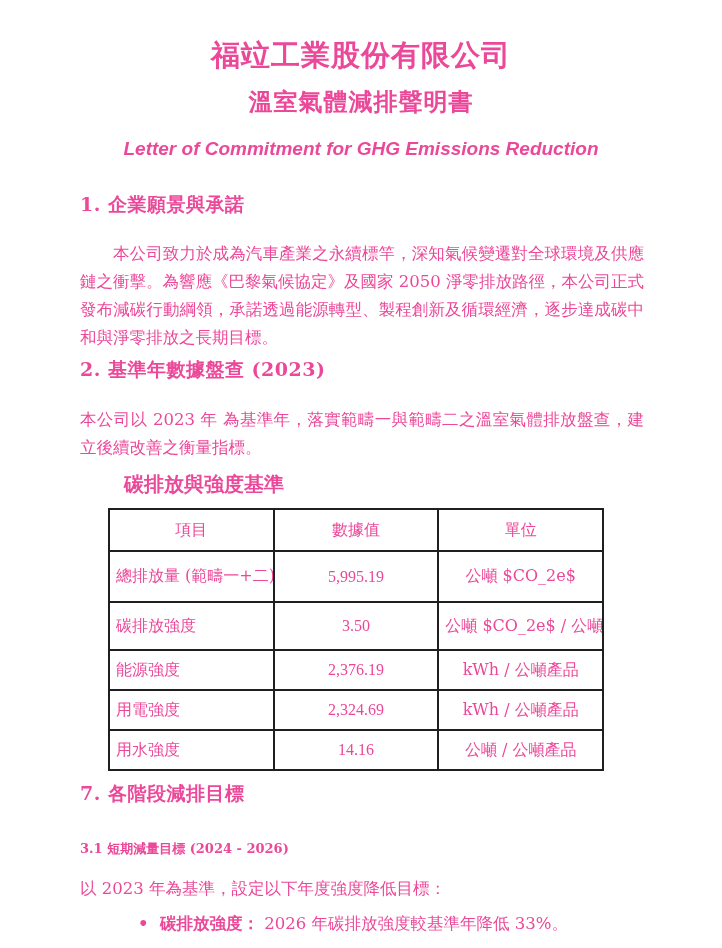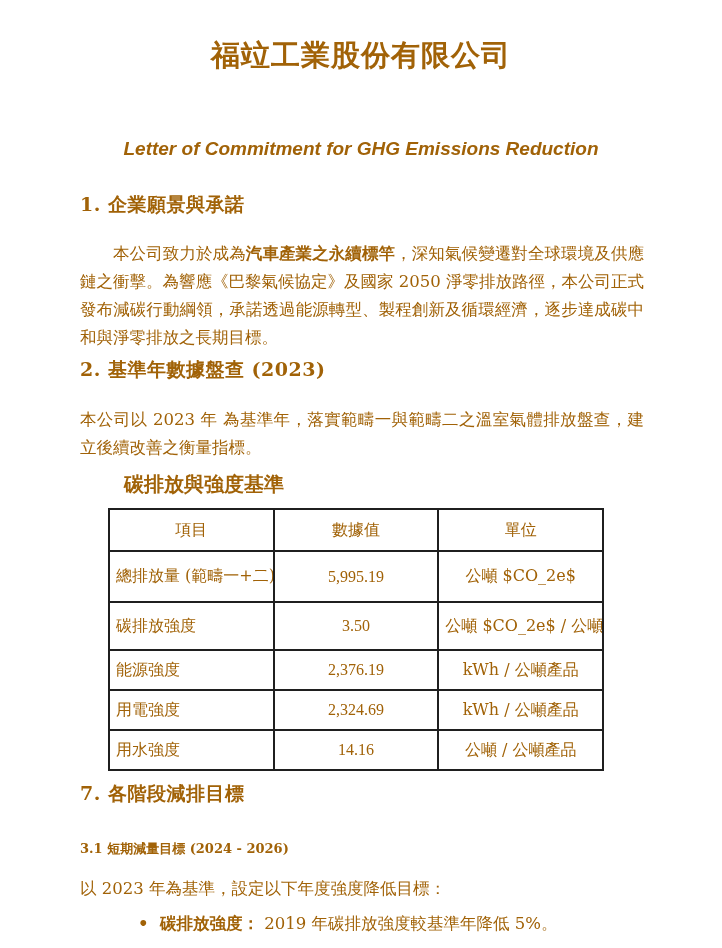--- a/index.html
+++ b/index.html
@@ -6,21 +6,21 @@
     margin: 0;
     padding: 0;
     background: #e8e8e8;
   }
   .page {
     position: relative;
     width: 722px;
     height: 948px;
     margin: 0 auto;
     background: #ffffff;
-    color: #a16207;
+    color: #ec4899;
     font-family: "DejaVu Serif", "Liberation Serif", serif;
     overflow: hidden;
   }
   .doc-title {
     position: absolute;
     top: 36px;
     left: 0;
     width: 100%;
     text-align: center;
     font-size: 29px;
@@ -70,21 +70,21 @@
     position: absolute;
     left: 80px;
     width: 564px;
     font-size: 16.5px;
     line-height: 28px;
     text-align: justify;
   }
   .para-1 { top: 240px; text-indent: 33px; }
   .para-2 { top: 406px; }
   .para-3 { top: 875px; text-align: left; }
-  .bold-inline { font-weight: bold; margin-top: 25px; }
+  .bold-inline { font-weight: normal; margin-top: 25px; }
   .table-caption {
     position: absolute;
     left: 124px;
     top: 471px;
     font-size: 20px;
     font-weight: bold;
   }
   table.data-table {
     position: absolute;
     left: 108px;
@@ -122,20 +122,21 @@
     font-weight: bold;
   }
   .bullet-label { font-weight: bold; }
 </style>
 </head>
 <body>
 
 <div class="page">
 
   <div class="doc-title">福竝工業股份有限公司</div>
+  <div class="doc-subtitle">溫室氣體減排聲明書</div>
   <div class="doc-subtitle-en">Letter of Commitment for GHG Emissions Reduction</div>
 
   <div class="h-num h1-sec">1.  企業願景與承諾</div>
 
   <div class="para para-1"><span>本公司致力於成為</span><span class="bold-inline">汽車產業之永續標竿</span><span>，深知氣候變遷對全球環境及供應鏈之衝擊。為響應《巴黎氣候協定》及國家 2050 淨零排放路徑，本公司正式發布減碳行動綱領，承諾透過能源轉型、製程創新及循環經濟，逐步達成碳中和與淨零排放之長期目標。</span></div>
 
   <div class="h-num h2-sec">2.  基準年數據盤查 (2023)</div>
 
   <div class="para para-2">本公司以 2023 年 為基準年，落實範疇一與範疇二之溫室氣體排放盤查，建立後續改善之衡量指標。</div>
 
@@ -177,15 +178,15 @@
       </tr>
     </tbody>
   </table>
 
   <div class="h-num h3-sec">7.  各階段減排目標</div>
 
   <div class="h31-sec">3.1 短期減量目標 (2024 - 2026)</div>
 
   <div class="para para-3">以 2023 年為基準，設定以下年度強度降低目標：</div>
 
-  <div class="bullet-row"><span class="bullet-dot">•</span><span class="bullet-label">碳排放強度：</span><span> 2019 年碳排放強度較基準年降低 5%。</span></div>
+  <div class="bullet-row"><span class="bullet-dot">•</span><span class="bullet-label">碳排放強度：</span><span> 2026 年碳排放強度較基準年降低 33%。</span></div>
 
 </div>
 
 </body></html>

